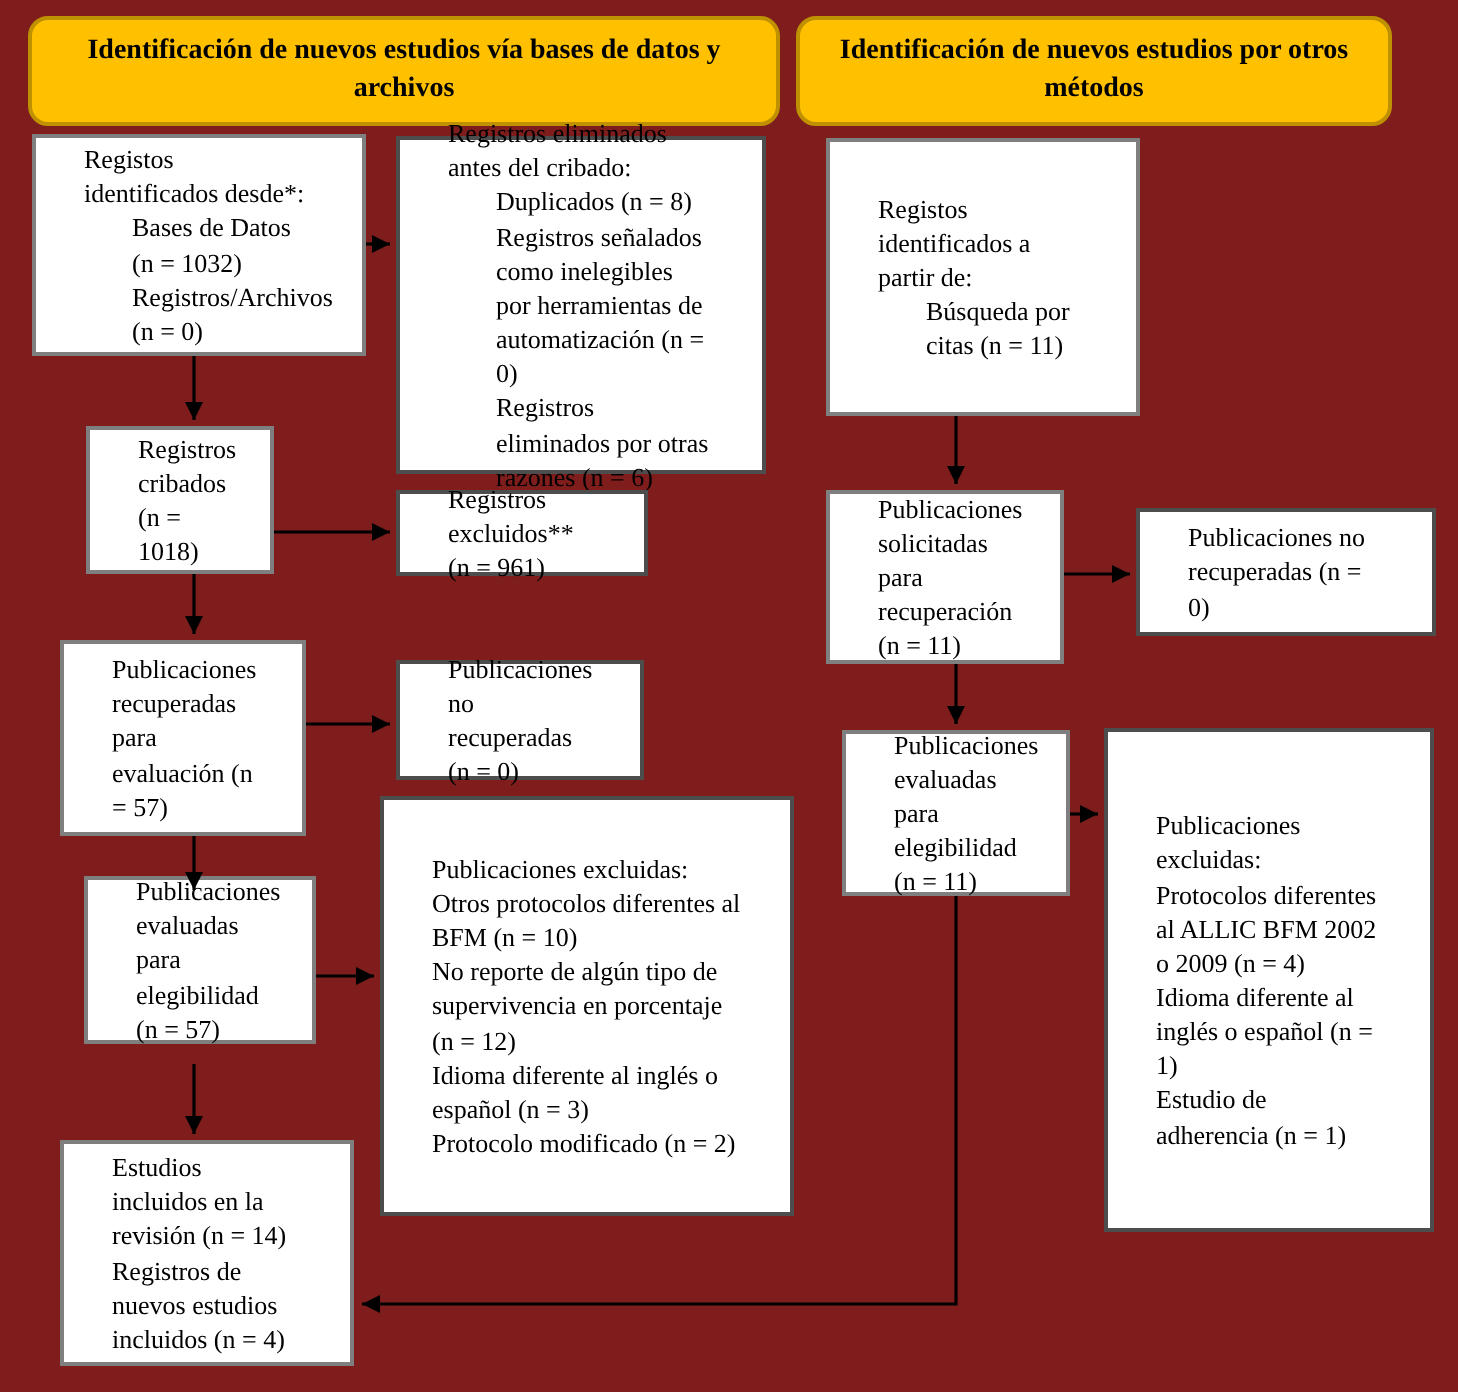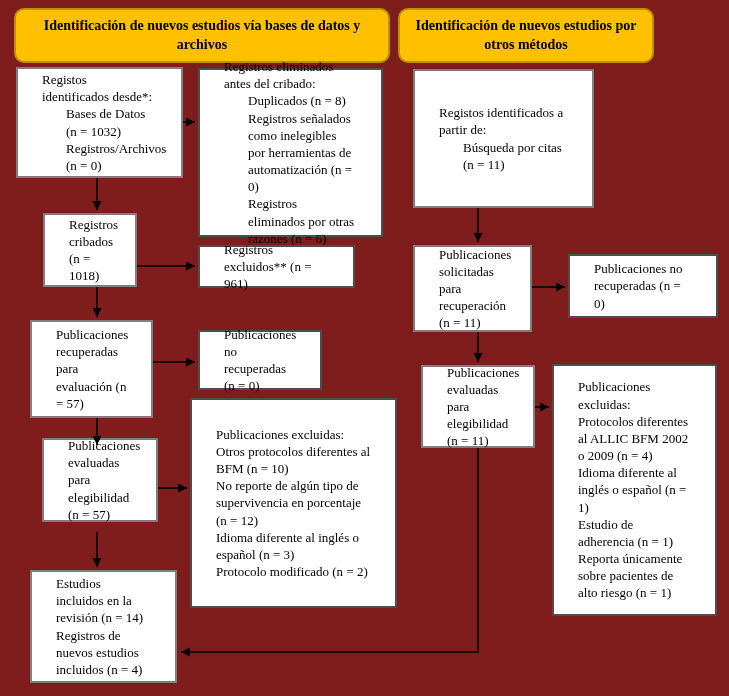--- a/index.html
+++ b/index.html
@@ -38,21 +38,21 @@
   svg#connectors{position:absolute;left:0;top:0;pointer-events:none;}
 </style>
 </head>
 <body>
 
 <div id="canvas">
 
   <div class="hdr" style="left:14px;top:8px;width:376px;height:55px;">
     <span>Identificación de nuevos estudios vía bases de datos y archivos</span>
   </div>
-  <div class="hdr" style="left:398px;top:8px;width:256px;height:55px;">
+  <div class="hdr" style="left:398px;top:8px;width:298px;height:55px;">
     <span>Identificación de nuevos estudios por otros métodos</span>
   </div>
 
   <div class="box box-main" style="left:16px;top:67px;width:167px;height:111px;">
     <div>Registos identificados desde*:</div>
     <div class="indent">Bases de Datos (n = 1032)</div>
     <div class="indent">Registros/Archivos (n = 0)</div>
   </div>
 
   <div class="box box-main" style="left:43px;top:213px;width:94px;height:74px;">
@@ -72,37 +72,37 @@
     <div>Registros de nuevos estudios incluidos (n = 4)</div>
   </div>
 
   <div class="box box-side" style="left:198px;top:68px;width:185px;height:169px;">
     <div>Registros eliminados antes del cribado:</div>
     <div class="indent">Duplicados (n = 8)</div>
     <div class="indent">Registros señalados como inelegibles por herramientas de automatización (n = 0)</div>
     <div class="indent">Registros eliminados por otras razones (n = 6)</div>
   </div>
 
-  <div class="box box-side" style="left:198px;top:245px;width:157px;height:43px;">
+  <div class="box box-side" style="left:198px;top:245px;width:126px;height:43px;">
     <div>Registros excluidos** (n = 961)</div>
   </div>
 
   <div class="box box-side" style="left:198px;top:330px;width:124px;height:60px;">
     <div>Publicaciones no recuperadas (n = 0)</div>
   </div>
 
   <div class="box box-side" style="left:190px;top:398px;width:207px;height:210px;">
     <div>Publicaciones excluidas:</div>
     <div>Otros protocolos diferentes al BFM (n = 10)</div>
     <div>No reporte de algún tipo de supervivencia en porcentaje (n = 12)</div>
     <div>Idioma diferente al inglés o español (n = 3)</div>
     <div>Protocolo modificado (n = 2)</div>
   </div>
 
-  <div class="box box-main" style="left:413px;top:69px;width:181px;height:139px;">
+  <div class="box box-main" style="left:413px;top:69px;width:157px;height:139px;">
     <div>Registos identificados a partir de:</div>
     <div class="indent">Búsqueda por citas (n = 11)</div>
   </div>
 
   <div class="box box-main" style="left:413px;top:245px;width:119px;height:87px;">
     <div>Publicaciones solicitadas para recuperación (n = 11)</div>
   </div>
 
   <div class="box box-side" style="left:568px;top:254px;width:150px;height:64px;">
     <div>Publicaciones no recuperadas (n = 0)</div>
@@ -110,21 +110,20 @@
 
   <div class="box box-main" style="left:421px;top:365px;width:114px;height:83px;">
     <div>Publicaciones evaluadas para elegibilidad (n = 11)</div>
   </div>
 
   <div class="box box-side" style="left:552px;top:364px;width:165px;height:252px;">
     <div>Publicaciones excluidas:</div>
     <div>Protocolos diferentes al ALLIC BFM 2002 o 2009 (n = 4)</div>
     <div>Idioma diferente al inglés o español (n = 1)</div>
     <div>Estudio de adherencia (n = 1)</div>
-    <div>Reporta únicamente sobre pacientes de alto riesgo (n = 1)</div>
   </div>
 
   <svg id="connectors" width="729" height="696" viewBox="0 0 729 696">
     <defs>
       <marker id="ah" markerUnits="userSpaceOnUse" markerWidth="10" markerHeight="10" refX="9" refY="4.5" orient="auto">
         <path d="M0,0 L9,4.5 L0,9 Z" fill="#000"></path>
       </marker>
     </defs>
     <g stroke="#000" stroke-width="1.6" fill="none">
       <line x1="183" y1="122" x2="195" y2="122" marker-end="url(#ah)"></line>

